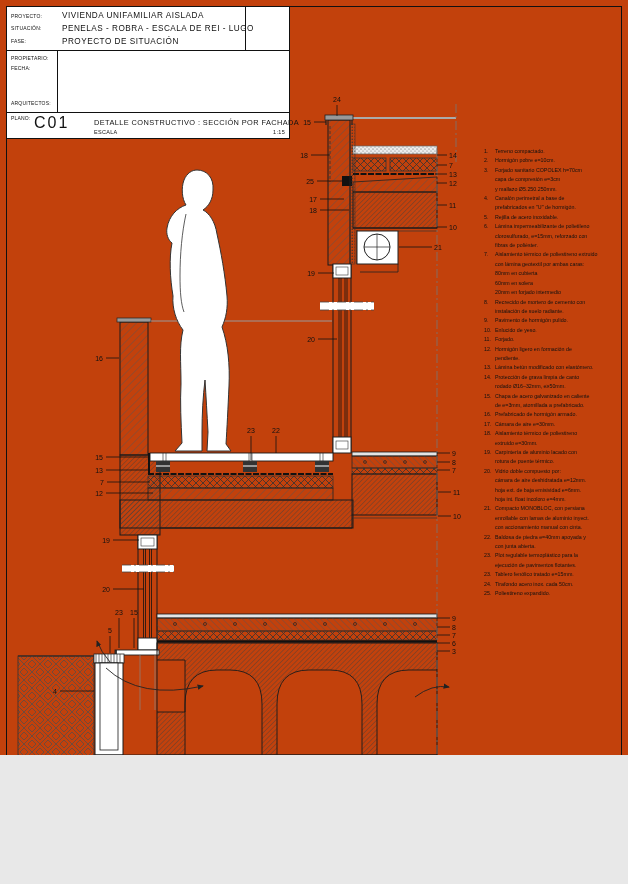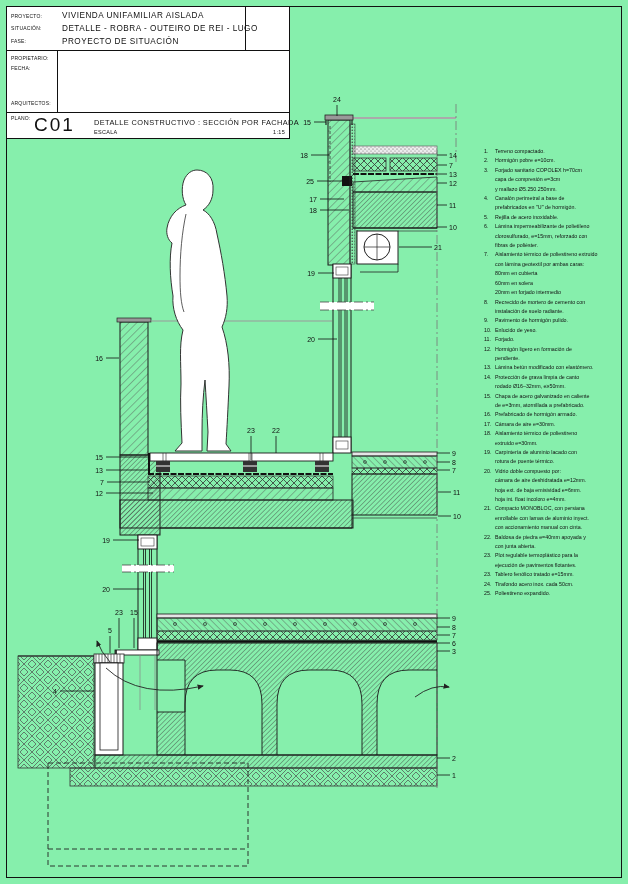--- a/index.html
+++ b/index.html
@@ -1,27 +1,27 @@
 <!DOCTYPE html>
 <html><head>
 <meta charset="utf-8">
 <style>
   html,body{margin:0;padding:0;background:#e8e8e8;}
-  .page{position:relative;width:628px;height:884px;background:#86efac;overflow:hidden;
+  .page{position:relative;width:628px;height:755px;background:#c2410c;overflow:hidden;
         font-family:"Liberation Sans",sans-serif;color:#111;}
   .frame{position:absolute;left:6px;top:6px;width:614px;height:870px;border:1.4px solid #111;}
   
   .tb{position:absolute;left:7px;top:7px;width:282px;height:131px;border-right:1.2px solid #111;border-bottom:1.2px solid #111;background:#fff;}
   .tb .hline1{position:absolute;left:0;top:43px;width:282px;height:0;border-top:1px solid #111;}
   .tb .hline2{position:absolute;left:0;top:105px;width:282px;height:0;border-top:1px solid #111;}
   .tb .vbox{position:absolute;left:238px;top:0;width:0;height:43px;border-left:1px solid #111;}
   .tb .vdiv{position:absolute;left:50px;top:43px;width:0;height:62px;border-left:1px solid #111;}
   .lbl{position:absolute;font-size:5px;letter-spacing:.2px;color:#111;white-space:nowrap;}
   .val{position:absolute;font-size:8.2px;letter-spacing:.5px;color:#111;white-space:nowrap;}
-  .code{position:absolute;font-size:19px;letter-spacing:2px;color:#111;}
+  .code{position:absolute;font-size:16px;letter-spacing:2px;color:#111;}
   .small{position:absolute;font-size:5.5px;letter-spacing:.3px;color:#111;white-space:nowrap;}
   .ttl{position:absolute;font-size:7.4px;letter-spacing:.4px;color:#111;white-space:nowrap;}
   
   .legend{position:absolute;left:484px;top:147px;width:140px;font-size:5.3px;line-height:9.4px;color:#111;}
   .lg-row{display:flex;}
   .lg-n{width:11px;flex:none;white-space:nowrap;}
   .lg-t{flex:1;}
   .lg-line{white-space:nowrap;}
   svg text{font-family:"Liberation Sans",sans-serif;}
 </style>
@@ -34,21 +34,21 @@
   <div class="tb">
     <div class="hline1"></div>
     <div class="hline2"></div>
     <div class="vbox"></div>
     <div class="vdiv"></div>
 
     <span class="lbl" style="left:4px;top:6px">PROYECTO:</span>
     <span class="lbl" style="left:4px;top:18px">SITUACIÓN:</span>
     <span class="lbl" style="left:4px;top:31px">FASE:</span>
     <span class="val" style="left:55px;top:4px">VIVIENDA UNIFAMILIAR AISLADA</span>
-    <span class="val" style="left:55px;top:17px">DETALLE - ROBRA - OUTEIRO DE REI - LUGO</span>
+    <span class="val" style="left:55px;top:17px">PENELAS - ROBRA - ESCALA DE REI - LUGO</span>
     <span class="val" style="left:55px;top:30px">PROYECTO DE SITUACIÓN</span>
 
     <span class="lbl" style="left:4px;top:48px">PROPIETARIO:</span>
     <span class="lbl" style="left:4px;top:58px">FECHA:</span>
     <span class="lbl" style="left:4px;top:93px">ARQUITECTOS:</span>
 
     <span class="lbl" style="left:4px;top:108px">PLANO:</span>
     <span class="code" style="left:27px;top:107px">C01</span>
     <span class="ttl" style="left:87px;top:111px">DETALLE CONSTRUCTIVO :  SECCIÓN POR FACHADA</span>
     <span class="small" style="left:87px;top:122px">ESCALA</span>

